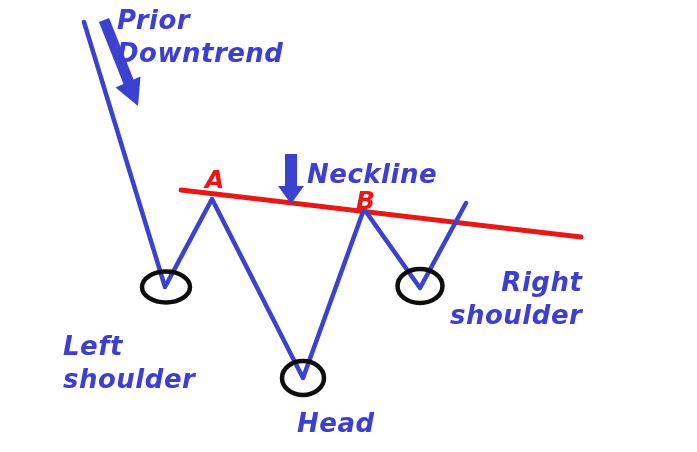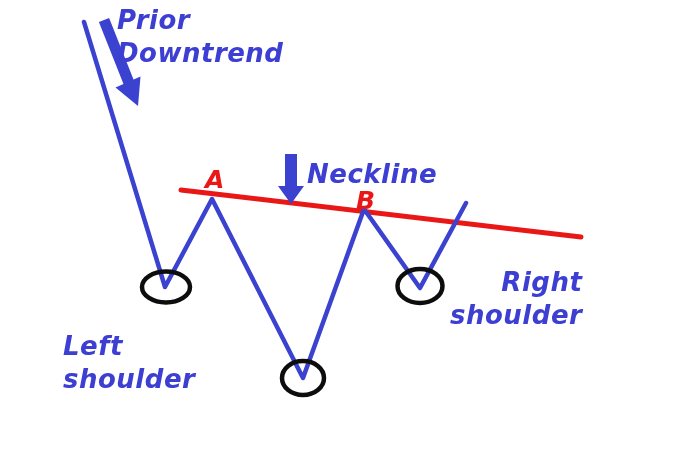--- a/index.html
+++ b/index.html
@@ -73,16 +73,17 @@
     <ellipse class="circle" cx="420" cy="286" rx="22.5" ry="17"></ellipse>
   </svg>
 
   <div class="lbl lbl-prior">Prior
 Downtrend</div>
   <div class="lbl lbl-neckline">Neckline</div>
   <div class="lbl lbl-red lbl-a">A</div>
   <div class="lbl lbl-red lbl-b">B</div>
   <div class="lbl lbl-left-shoulder">Left
 shoulder</div>
+  <div class="lbl lbl-head">Head</div>
   <div class="lbl lbl-right-shoulder">Right
 shoulder</div>
 
 </div>
 
 </body></html>

